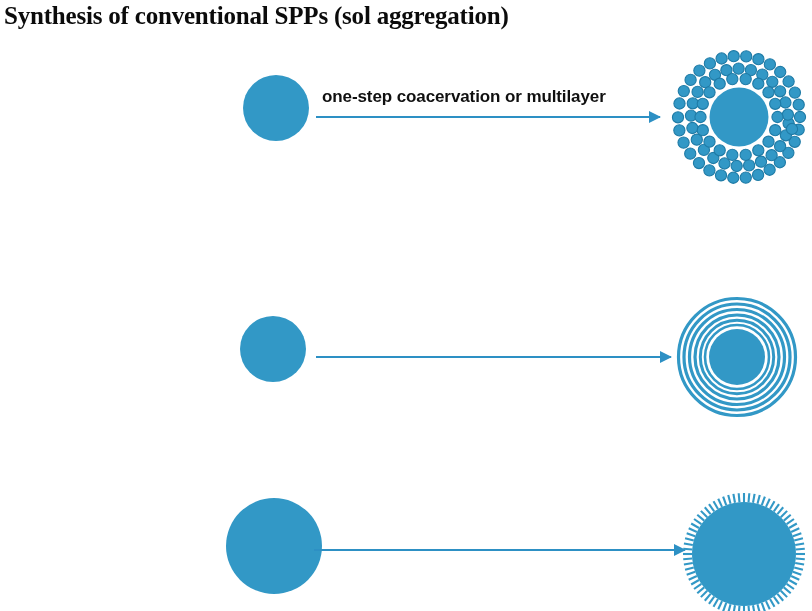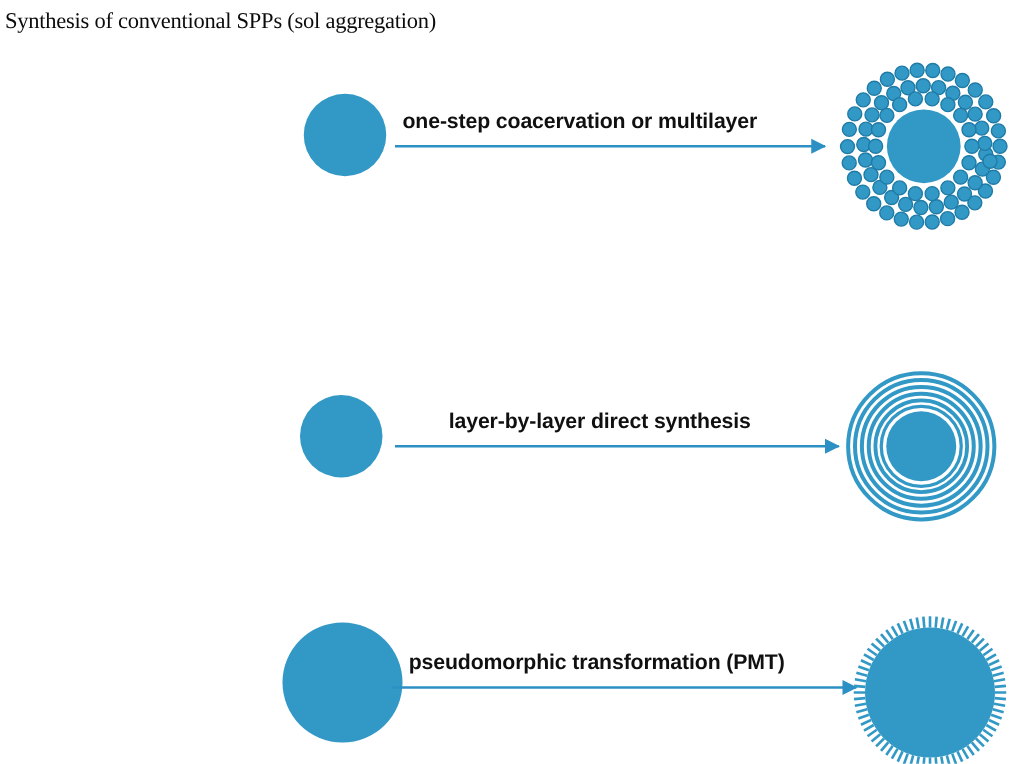--- a/index.html
+++ b/index.html
@@ -18,22 +18,22 @@
 
   .diagram {
     position: absolute;
     inset: 0;
   }
 
   
   .section-heading {
     position: absolute;
     font-family: "Liberation Serif", "DejaVu Serif", serif;
-    font-weight: normal;
-    font-size: 18px;
+    font-weight: bold;
+    font-size: 25px;
     line-height: 28px;
     color: #0b0b0b;
     white-space: nowrap;
     letter-spacing: -0.2px;
   }
   #heading-conventional { left: 4px;  top: 2px; }
   #heading-micelle      { left: 4px;  top: 240px; }
 
   
   .row {
@@ -231,21 +231,20 @@
         <circle class="core-solid" cx="0" cy="0" r="29.5"></circle>
       </svg>
     </div>
   </div>
 
 
   <div class="row" id="row-lbl">
 
     <div class="precursor" id="precursor-2"></div>
 
-    <div class="arrow-label" id="label-2">layer-by-layer direct synthesis</div>
 
     <div class="arrow" id="arrow-2">
       <div class="shaft"></div>
       <div class="head"></div>
     </div>
 
     <div class="product" id="product-multilayer">
       <svg width="124" height="124" viewBox="-62 -62 124 124" aria-hidden="true">
         <g>
           <circle class="ring" cx="0" cy="0" r="58.5" stroke-width="3.2"></circle>
@@ -257,21 +256,20 @@
         </g>
         <circle class="core-solid" cx="0" cy="0" r="28.0"></circle>
       </svg>
     </div>
   </div>
 
   <div class="row" id="row-pmt">
 
     <div class="precursor" id="precursor-3"></div>
 
-    <div class="arrow-label" id="label-3">pseudomorphic transformation (PMT)</div>
 
     <div class="arrow" id="arrow-3">
       <div class="shaft"></div>
       <div class="head"></div>
     </div>
 
     <div class="product" id="product-pmt">
       <svg width="122" height="122" viewBox="-61 -61 122 122" aria-hidden="true">
         <g class="rim-group" stroke="#3298c6">
             <line x1="52.00" y1="0.00" x2="61.00" y2="0.00" class="rim-tick"></line>

